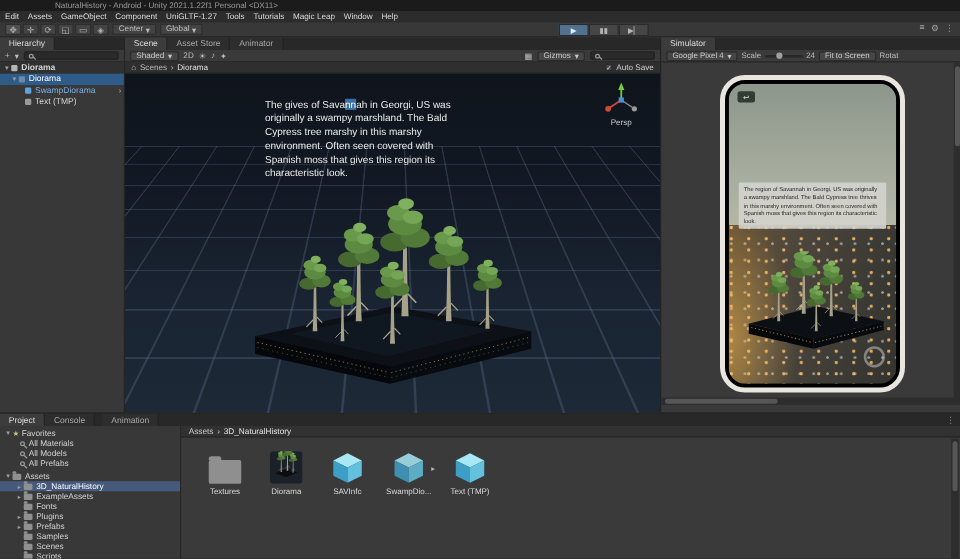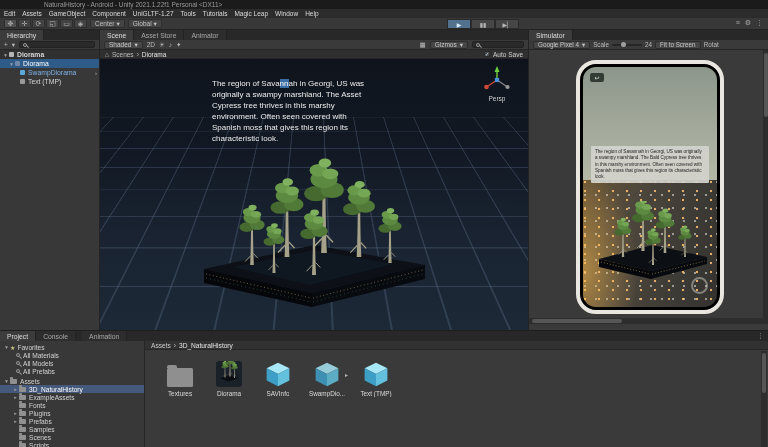--- a/index.html
+++ b/index.html
@@ -270,21 +270,21 @@
       <span id="autosave">
         <span class="checkbox">✓</span>
         <span>Auto Save</span>
       </span>
     </div>
 
     <div id="viewport">
       <div id="vp-grid"></div>
 
       <div id="overlay-text">
-        <span>The region of Sava</span><span class="hl">nn</span><span>ah in Georgi, US was originally a swampy marshland. The Asset Cypress tree thrives in this marshy environment. Often seen covered with Spanish moss that gives this region its characteristic look.</span>
+        <span>The gives of Sava</span><span class="hl">nn</span><span>ah in Georgi, US was originally a swampy marshland. The Bald Cypress tree marshy in this marshy environment. Often seen covered with Spanish moss that gives this region its characteristic look.</span>
       </div>
 
       <svg id="diorama-svg" viewBox="0 0 248 152">
         <polygon points="12,112 122,88 233,108 120,136" fill="#0d1016"></polygon>
         <polygon points="40,110 122,93 202,107 118,128" fill="#111a22" opacity="0.85"></polygon>
         <polygon points="12,112 120,136 120,150 12,126" fill="#05070b"></polygon>
         <polygon points="120,136 233,108 233,122 120,150" fill="#070a0f"></polygon>
         <path d="M14,117 L119,141" stroke="#b5a05a" stroke-width="0.7" stroke-dasharray="1 2.5" opacity="0.8"></path>
         <path d="M14,121 L119,145" stroke="#4f7a50" stroke-width="0.7" stroke-dasharray="1 3" opacity="0.7"></path>
         <path d="M121,141 L231,113" stroke="#b5a05a" stroke-width="0.7" stroke-dasharray="1 2.5" opacity="0.8"></path>

